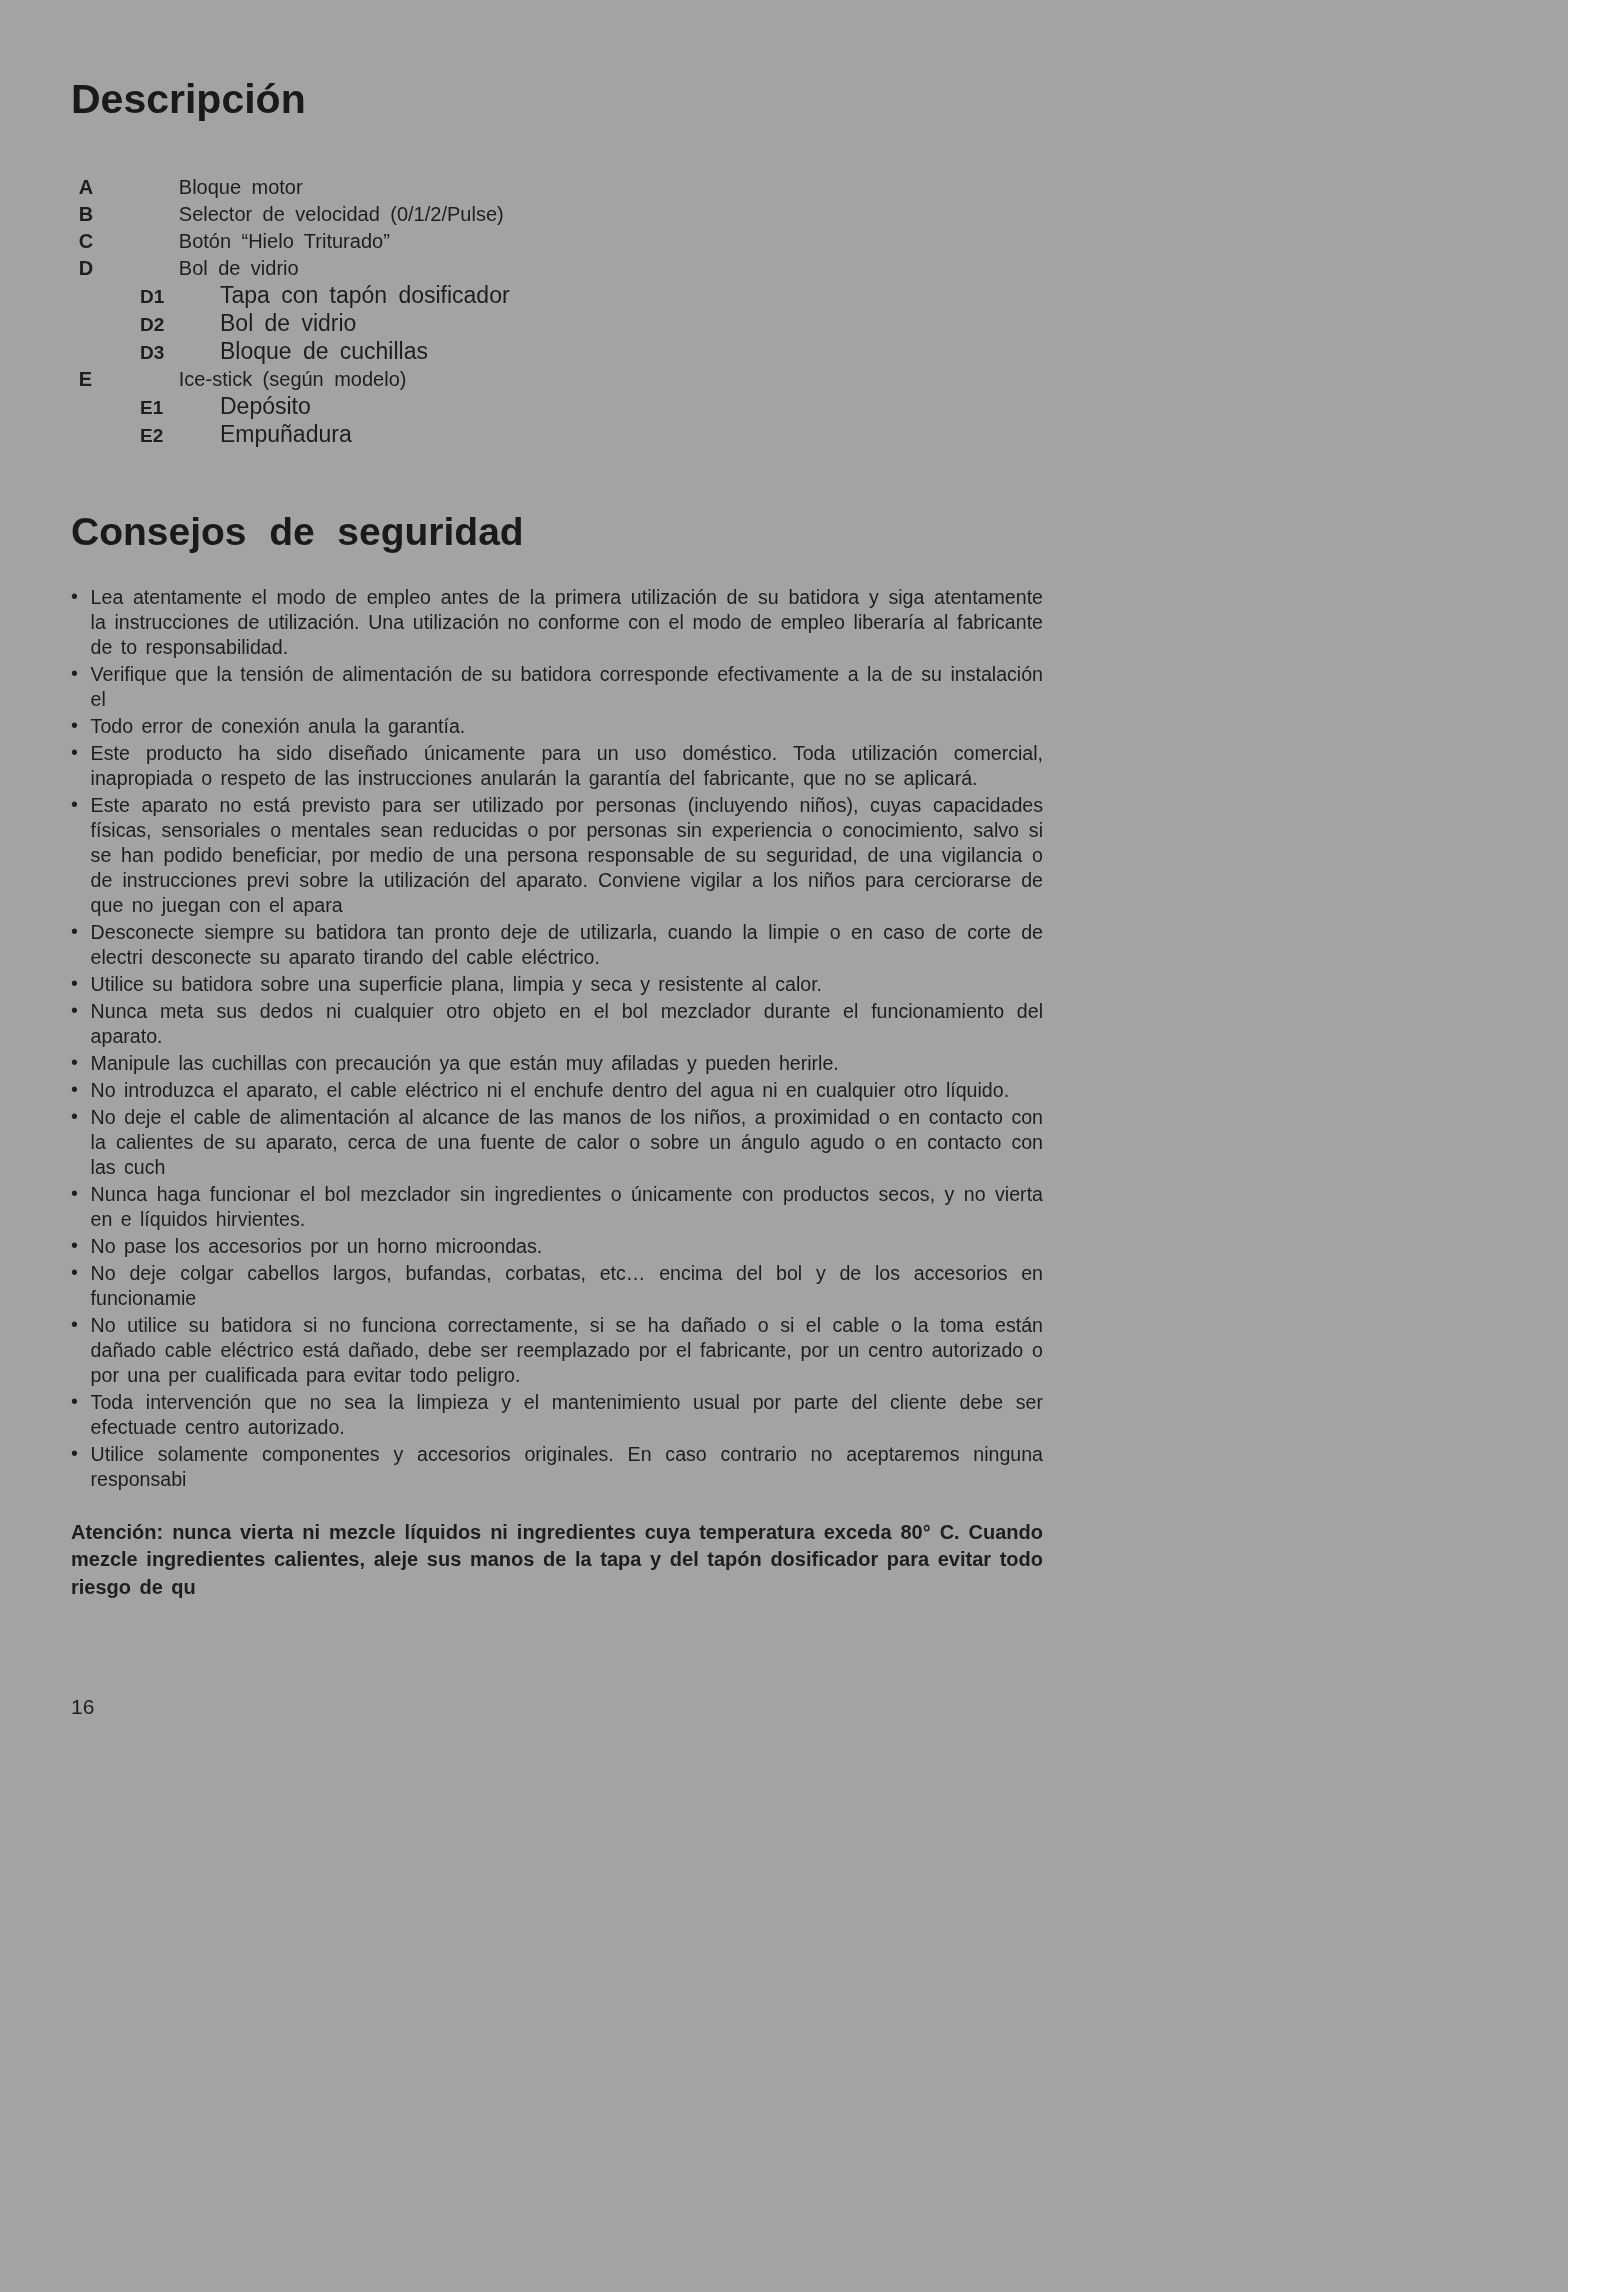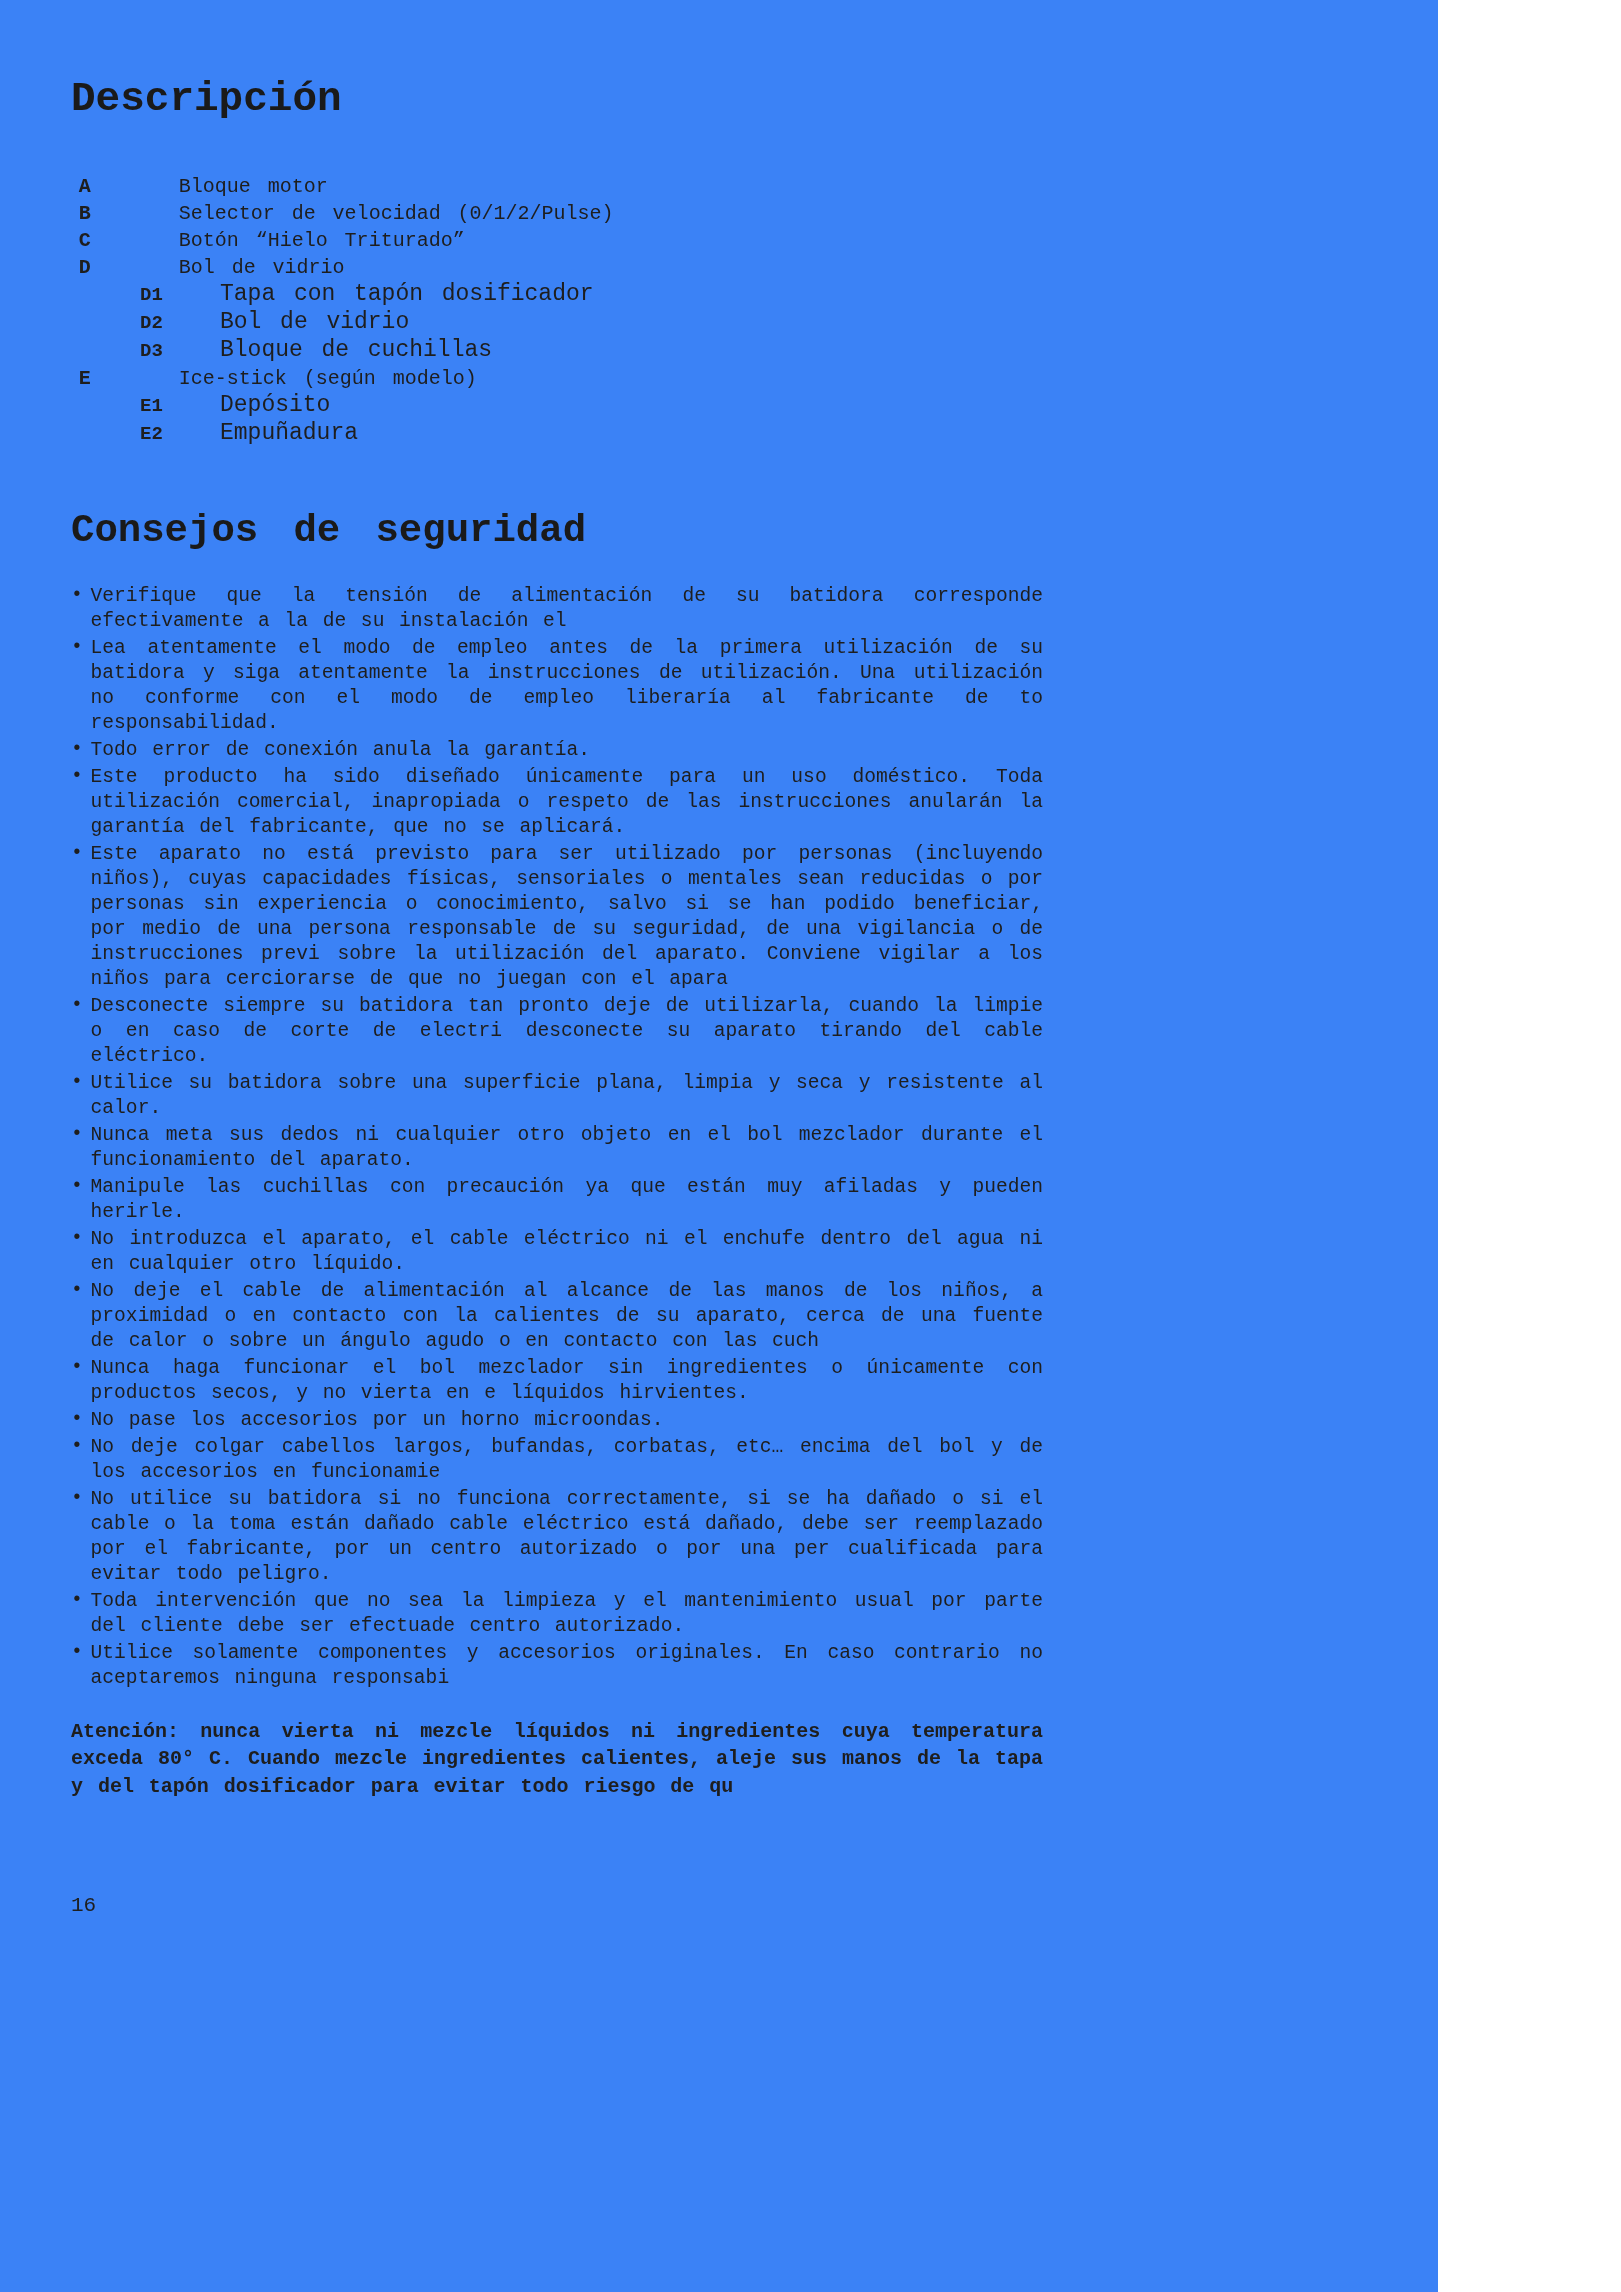--- a/index.html
+++ b/index.html
@@ -2,25 +2,25 @@
 <html><head>
 <meta charset="utf-8">
 <style>
   html, body {
     margin: 0;
     padding: 0;
     background: #ffffff;
   }
   .page {
     position: relative;
-    width: 1438px;
+    width: 1568px;
     height: 2293px;
-    background: #3b82f6;
+    background: #a3a3a3;
     color: #1e1e1e;
-    font-family: Liberation Mono, monospace;
+    font-family: Liberation Sans, sans-serif;
     overflow: hidden;
   }
   .content {
     position: absolute;
     left: 71px;
     top: 0;
     width: 990px;
   }
   h1.doc-title {
     font-size: 41px;
@@ -148,22 +148,22 @@
         </div>
         <div class="desc-row sub">
           <span class="desc-key">E2</span>
           <span class="desc-label">Empuñadura</span>
         </div>
       </div>
 
     <h1 class="safety-heading">Consejos  de  seguridad</h1>
 
     <ul class="safety-bullets" id="safety-bullets">
+        <li>Lea atentamente el modo de empleo antes de la primera utilización de su batidora y siga atentamente la instrucciones de utilización. Una utilización no conforme con el modo de empleo liberaría al fabricante de to responsabilidad.</li>
         <li>Verifique que la tensión de alimentación de su batidora corresponde efectivamente a la de su instalación el</li>
-        <li>Lea atentamente el modo de empleo antes de la primera utilización de su batidora y siga atentamente la instrucciones de utilización. Una utilización no conforme con el modo de empleo liberaría al fabricante de to responsabilidad.</li>
         <li>Todo error de conexión anula la garantía.</li>
         <li>Este producto ha sido diseñado únicamente para un uso doméstico. Toda utilización comercial, inapropiada o respeto de las instrucciones anularán la garantía del fabricante, que no se aplicará.</li>
         <li>Este aparato no está previsto para ser utilizado por personas (incluyendo niños), cuyas capacidades físicas, sensoriales o mentales sean reducidas o por personas sin experiencia o conocimiento, salvo si se han podido beneficiar, por medio de una persona responsable de su seguridad, de una vigilancia o de instrucciones previ sobre la utilización del aparato. Conviene vigilar a los niños para cerciorarse de que no juegan con el apara</li>
         <li>Desconecte siempre su batidora tan pronto deje de utilizarla, cuando la limpie o en caso de corte de electri desconecte su aparato tirando del cable eléctrico.</li>
         <li>Utilice su batidora sobre una superficie plana, limpia y seca y resistente al calor.</li>
         <li>Nunca meta sus dedos ni cualquier otro objeto en el bol mezclador durante el funcionamiento del aparato.</li>
         <li>Manipule las cuchillas con precaución ya que están muy afiladas y pueden herirle.</li>
         <li>No introduzca el aparato, el cable eléctrico ni el enchufe dentro del agua ni en cualquier otro líquido.</li>
         <li>No deje el cable de alimentación al alcance de las manos de los niños, a proximidad o en contacto con la calientes de su aparato, cerca de una fuente de calor o sobre un ángulo agudo o en contacto con las cuch</li>
         <li>Nunca haga funcionar el bol mezclador sin ingredientes o únicamente con productos secos, y no vierta en e líquidos hirvientes.</li>

